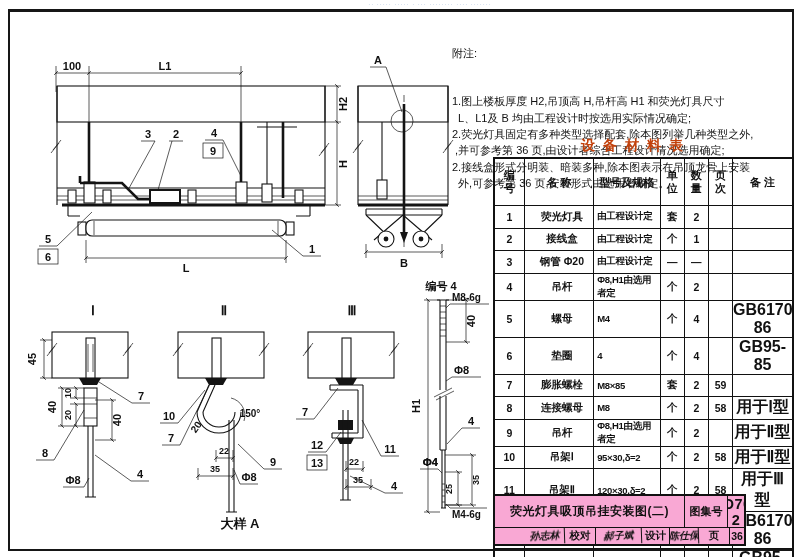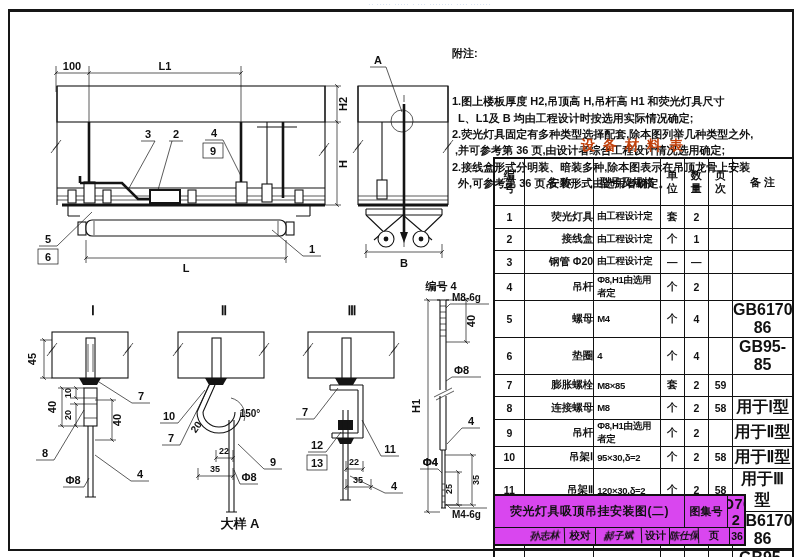--- a/index.html
+++ b/index.html
@@ -13,29 +13,29 @@
   .t3{stroke:#141414;fill:none;stroke-width:3.2;}
   .tn{stroke:#141414;fill:none;stroke-width:.7;}
   .dim{stroke:#141414;fill:none;stroke-width:.7;}
   .lb{font:bold 11px "Liberation Sans",sans-serif;fill:#111;text-anchor:middle;}
   .lb9{font:bold 9px "Liberation Sans",sans-serif;fill:#111;text-anchor:middle;}
   .lb10{font:bold 10px "Liberation Sans",sans-serif;fill:#111;text-anchor:middle;}
   .lb13{font:bold 13px "Liberation Sans",sans-serif;fill:#111;text-anchor:middle;}
   .st{text-anchor:start;} .en{text-anchor:end;}
   .wh{fill:#fff;}
   .bk{fill:#141414;stroke:none;}
-  .notes{position:absolute;left:452px;top:12px;width:342px;font-size:11px;line-height:16.3px;font-weight:bold;white-space:pre;color:#111;}
+  .notes{position:absolute;left:452px;top:12px;width:342px;font-size:11px;line-height:16.3px;font-weight:normal;white-space:pre;color:#111;}
   .mat-title{position:absolute;left:486px;top:137px;width:300px;text-align:center;font-size:14px;font-weight:bold;letter-spacing:8px;color:#c2410c;}
   .mat-table{position:absolute;left:493px;top:157px;width:301px;border-collapse:collapse;font-weight:bold;table-layout:fixed;border:2px solid #111;}
   .mat-table th,.mat-table td{border:1px solid #111;padding:0;text-align:center;height:21.5px;font-size:10.5px;overflow:hidden;color:#111;}
   .mat-table thead th{height:46px;white-space:pre-line;line-height:13px;font-size:11px;}
-  .mat-table td.c1{text-align:right;padding-left:6px;}
+  .mat-table td.c1{text-align:center;padding-left:6px;}
   .mat-table td.c2{text-align:left;padding-left:3px;font-size:9.5px;letter-spacing:-.3px;}
   .mat-table td.c6{font-size:16px;}
-  .tblock{position:absolute;left:493px;top:494px;width:253px;height:52px;border:2px solid #111;box-sizing:border-box;font-weight:bold;color:#111;background:#d946ef;}
+  .tblock{position:absolute;left:493px;top:494px;width:253px;height:52px;border:2px solid #111;box-sizing:border-box;font-weight:bold;color:#111;background:#f9a8d4;}
   .tb-row1{display:flex;height:31px;border-bottom:1px solid #111;}
   .tb-row2{display:flex;height:16px;}
   .tb-row1>div,.tb-row2>div{display:flex;align-items:center;justify-content:center;box-sizing:border-box;border-right:1px solid #111;overflow:hidden;}
   .tb-row1>div:last-child,.tb-row2>div:last-child{border-right:none;}
   .tb-title{width:190px;font-size:12px;letter-spacing:.5px;}
   .tb-atlas-label{width:43px;font-size:11px;}
   .tb-atlas-no{flex:1;font-size:14.5px;letter-spacing:.5px;text-align:center;}
   .tb-s{font-size:10.5px;}
   .sig{font-style:italic;font-size:10px;filter:blur(.3px);transform:rotate(-2deg);white-space:nowrap;}
   .w30{width:30px;margin-top:32px;}.w40{width:40px;}.w31{width:31px;font-family:Liberation Serif, serif;}.w46{width:46px;}.w28{width:28px;}.w29{width:29px;}.w31b{width:31px;}

